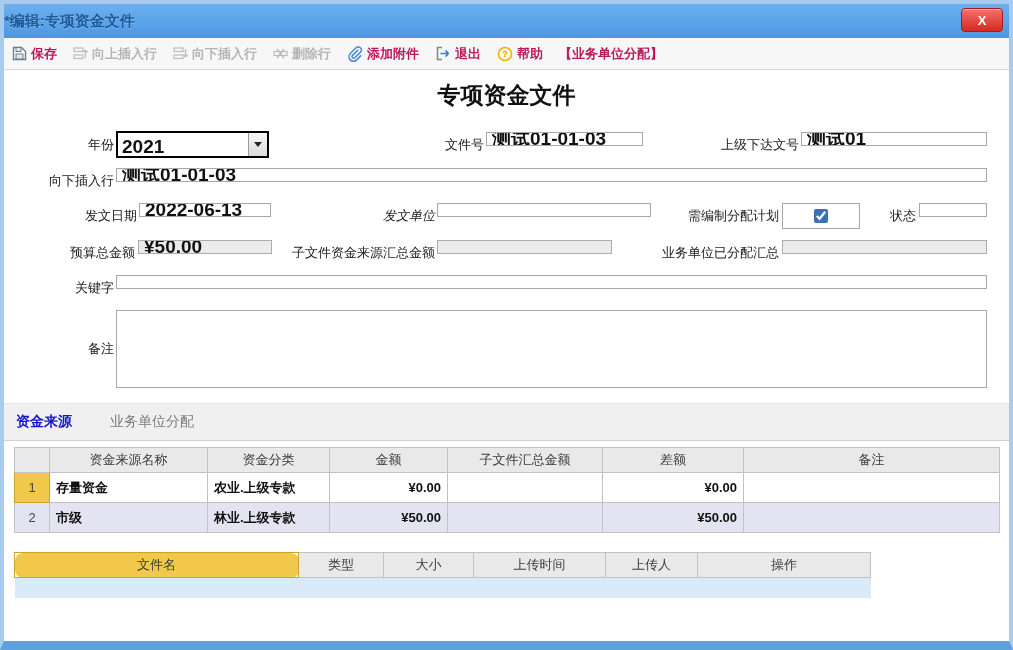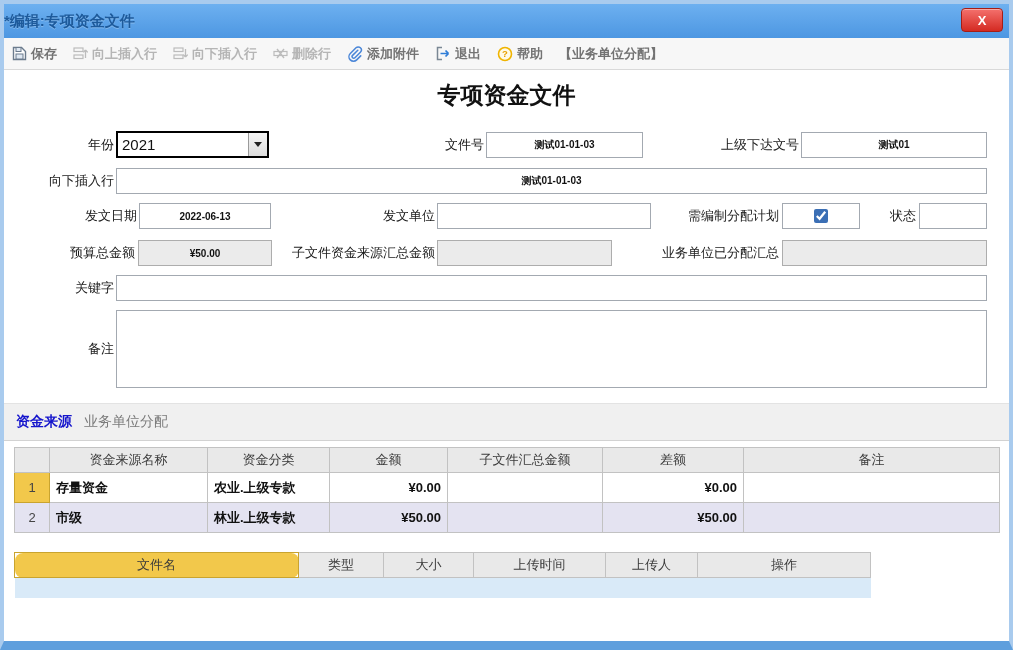--- a/index.html
+++ b/index.html
@@ -22,46 +22,46 @@
     background:linear-gradient(#f4716d,#d42a22); border:1px solid #a51d16; border-radius:4px;
     color:#fff; font-weight:bold; font-size:13px; display:flex; align-items:center; justify-content:center;
     cursor:pointer; box-shadow:inset 0 1px 0 rgba(255,255,255,.4);
   }
   
   .toolbar{
     position:absolute; top:34px; left:0; right:0; height:32px;
     background:#f7f7f7; border-bottom:1px solid #d9d9d9;
     display:flex; align-items:center; padding-left:8px; gap:16px;
   }
-  .tb-item{ display:flex; align-items:center; gap:4px; font-size:13px; font-weight:bold; color:#737373; cursor:pointer; white-space:nowrap; }
+  .tb-item{ display:flex; align-items:center; gap:4px; font-size:13px; font-weight:bold; color:#be185d; cursor:pointer; white-space:nowrap; }
   .tb-item.disabled{ color:#b5b5b5; cursor:default; }
   .tb-item svg{ display:block; }
   
   .form-title{ position:absolute; top:76px; left:0; right:0; text-align:center; font-size:23px; font-weight:bold; color:#111; }
   .lbl{ position:absolute; height:26px; line-height:26px; font-size:13px; color:#1a1a1a; text-align:right; white-space:nowrap; }
-  .fld{ position:absolute; height:26px; border:1px solid #a3a9b1; background:#fff; font-size:10px; font-weight:bold;
-        color:#111; padding:0 5px; font-family:inherit;text-align:center; }
+  .fld{ position:absolute; height:14px; border:1px solid #a3a9b1; background:#fff; font-size:19px; font-weight:bold;
+        color:#111; padding:0 5px; font-family:inherit; }
   input.fld{ outline:none; }
   .fld.ro{ background:#ebebeb; border-color:#adadad; }
   .combo{
     position:absolute; height:27px; border:2px solid #000; background:#fff; display:flex; align-items:stretch; cursor:pointer;
   }
-  .combo .combo-text{ flex:1; font-size:15px; font-weight:normal; padding:3px 4px; color:#111; }
+  .combo .combo-text{ flex:1; font-size:19px; font-weight:bold; padding:3px 4px; color:#111; }
   .combo .combo-arrow{ width:19px; background:linear-gradient(#f6f6f6,#dcdcdc); border-left:1px solid #9a9a9a; display:flex; align-items:center; justify-content:center; }
   .combo .combo-arrow:after{ content:""; width:0; height:0; border-left:4px solid transparent; border-right:4px solid transparent; border-top:5px solid #222; }
   .cb-field{ position:absolute; height:26px; border:1px solid #a3a9b1; background:#fff; display:flex; align-items:center; justify-content:center; }
   .cb-field input{ width:14px; height:14px; accent-color:#3b6fb5; }
   textarea.remark{
     position:absolute; border:1px solid #a3a9b1; background:#fff; resize:none; outline:none; font-family:inherit; font-size:13px; padding:4px;
   }
   
   .tabbar{
     position:absolute; top:399px; left:0; right:0; height:38px; background:#f0f0f0;
     border-top:1px solid #e3e3e3; border-bottom:1px solid #d2d2d2;
-    display:flex; align-items:center; gap:12px; padding-left:12px;
+    display:flex; align-items:center; gap:38px; padding-left:12px;
   }
   .tab{ font-size:14px; color:#7a7a7a; cursor:pointer; }
   .tab.active{ color:#1515cc; font-weight:bold; }
   
   table{ border-collapse:collapse; table-layout:fixed; }
   .grid{ position:absolute; left:10px; }
   .grid th{
     height:25px; background:#e9e9e9; border:1px solid #c2c2c2; font-size:13px; font-weight:normal; color:#3a3a3a; text-align:center;
   }
   .grid td{ height:30px; border:1px solid #c2c2c2; font-size:13px; color:#111; padding:0 6px; background:#fff; }
@@ -152,21 +152,21 @@
   <div class="lbl" style="top:128px;left:380px;width:100px;">文件号</div>
   <input class="fld" style="top: 128px; left: 482px; width: 157px;" value="测试01-01-03">
   <div class="lbl" style="top:128px;left:675px;width:120px;">上级下达文号</div>
   <input class="fld" style="top: 128px; left: 797px; width: 186px;" value="测试01">
 
   <div class="lbl" style="top:164px;left:10px;width:100px;">向下插入行</div>
   <input class="fld" style="top: 164px; left: 112px; width: 871px;" value="测试01-01-03">
 
   <div class="lbl" style="top:199px;left:33px;width:100px;">发文日期</div>
   <input class="fld" style="top: 199px; left: 135px; width: 132px;" value="2022-06-13">
-  <div class="lbl" style="top:199px;left:331px;width:100px;">发文单位</div>
+  <div class="lbl" style="top:199px;left:331px;width:100px;font-style:italic;">发文单位</div>
   <input class="fld" style="top: 199px; left: 433px; width: 214px;" value="">
   <div class="lbl" style="top:199px;left:640px;width:135px;">需编制分配计划</div>
   <div class="cb-field" style="top:199px;left:778px;width:78px;">
     <input type="checkbox" checked="true" style="">
   </div>
   <div class="lbl" style="top:199px;left:852px;width:60px;">状态</div>
   <input class="fld" style="top: 199px; left: 915px; width: 68px;" value="">
 
   <div class="lbl" style="top:236px;left:10px;width:121px;">预算总金额</div>
   <input class="fld ro" readonly="" style="top: 236px; left: 134px; width: 134px;" value="¥50.00">

